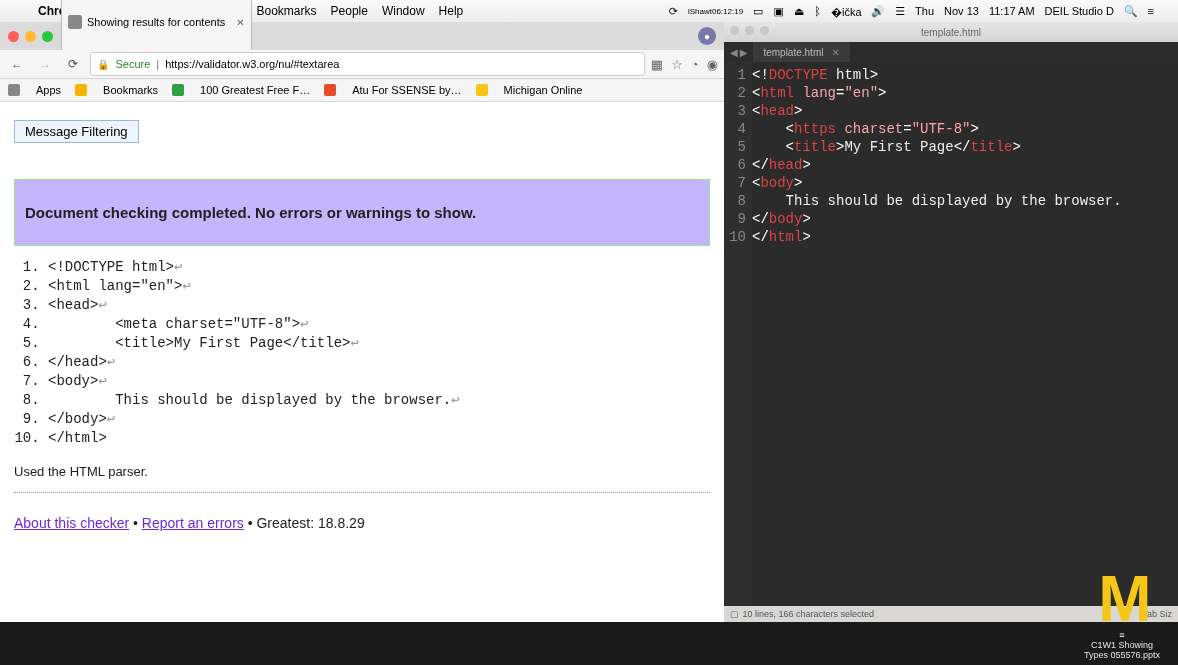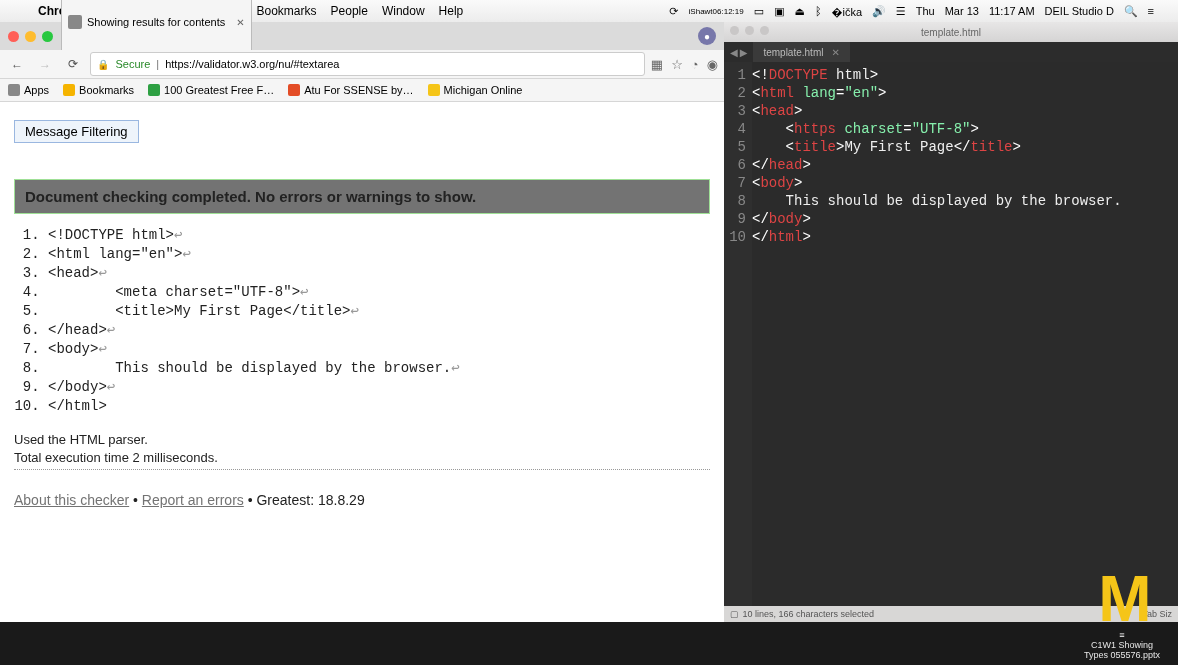--- a/index.html
+++ b/index.html
@@ -17,48 +17,48 @@
   .tab{background:#f5f5f5;border:1px solid #bbb;border-bottom:none;border-radius:4px 4px 0 0;height:24px;display:flex;align-items:center;font-size:11px;padding:16px 6px;gap:5px;max-width:180px;}
   .tab .fav{width:14px;height:14px;background:#888;border-radius:2px;flex:0 0 14px;}
   .tab .close{font-size:10px;margin-left:6px;color:#666;}
   .chrome-tabs .usericon{margin-left:auto;margin-right:8px;width:18px;height:18px;background:#77a;border-radius:50%;font-size:10px;color:#fff;display:flex;align-items:center;justify-content:center;align-self:center;}
   .chrome-tool{height:28px;background:#f5f5f5;border-bottom:1px solid #d6d6d6;display:flex;align-items:center;padding:0 6px;gap:6px;font-size:12px;}
   .nav-btn{width:22px;height:22px;display:flex;align-items:center;justify-content:center;color:#555;}
   .addr{flex:1;height:22px;border:1px solid #ccc;border-radius:3px;background:#fff;display:flex;align-items:center;font-size:11px;padding:0 6px;gap:6px;overflow:hidden;}
   .addr .lock{color:#2a8a2a;font-size:10px;}
   .chrome-tool .icons{display:flex;gap:8px;color:#666;font-size:13px;}
   .bmbar{height:22px;background:#f5f5f5;border-bottom:1px solid #d6d6d6;display:flex;align-items:center;font-size:11px;gap:14px;padding:0 8px;}
-  .bmbar .bm{display:flex;align-items:center;gap:4px;}
+  .bmbar .bm{display:flex;align-items:center;gap:16px;}
   .bmbar .sq{width:12px;height:12px;border-radius:2px;}
   .page{flex:1;overflow:hidden;padding:10px 14px;font-size:14px;color:#222;}
   .msgfilter-btn{border:1px solid #9ab7e0;background:#eef4fb;padding:3px 10px;font-size:13px;margin-top:8px;cursor:pointer;}
-  .success{background:#737373;border:1px solid #9fe096;padding:8px 10px;margin-top:36px;font-weight:bold;font-size:15px;}
+  .success{background:#c4b5fd;border:1px solid #9fe096;padding:24px 10px;margin-top:36px;font-weight:bold;font-size:15px;}
   .srchead{margin-top:18px;font-size:18px;font-weight:bold;}
   ol.source{margin:12px 0 16px 0;padding-left:34px;font-family:"Courier New",monospace;font-size:14px;line-height:19px;}
   ol.source li{white-space:pre;}
   .ret{color:#999;}
-  .footline{font-size:13px;margin:3px 0;}
+  .footline{font-size:13px;margin:13px 0;}
   hr.dotted{border:none;border-top:1px dotted #999;margin:4px 0 22px 0;}
   .footer{font-size:14px;}
-  .footer a{color:#737373;}
+  .footer a{color:#6d28d9;}
   
   .editwin{position:absolute;left:724px;top:22px;width:454px;height:600px;background:#1f1f1f;display:flex;flex-direction:column;}
   .edit-titlebar{height:20px;background:linear-gradient(#e7e6e6,#d5d4d4);display:flex;align-items:center;justify-content:center;font-size:10px;color:#666;position:relative;}
   .edit-titlebar .traffic{position:absolute;left:0;top:0;padding:4px 6px;}
   .edit-titlebar .traffic span{width:9px;height:9px;background:#c9c7c7;}
   .edit-tabs{height:20px;background:#2c2c2c;display:flex;}
   .edit-tab{background:#3a3a3a;padding:2px 10px;font-size:10px;color:#bbb;display:flex;align-items:center;gap:8px;}
   .editor{flex:1;background:#2b2b2b;display:flex;font-family:"Courier New",monospace;font-size:14px;line-height:18px;}
   .gutter{width:28px;text-align:right;color:#888;background:#2f2f2f;padding-top:4px;}
   .gutter div{padding-right:6px;}
   .code{flex:1;padding-top:4px;color:#ddd;}
   .code div{white-space:pre;}
   .tk-pun{color:#fff;}
   .tk-red{color:#d44;}
-  .tk-green{color:#86efac;}
+  .tk-green{color:#fca5a5;}
   .tk-txt{color:#eee;}
   .edit-status{height:16px;background:#d8d7d6;font-size:9px;color:#555;display:flex;align-items:center;padding:0 6px;justify-content:space-between;}
   
   .mlogo{position:absolute;right:18px;bottom:5px;text-align:center;color:#e6e6e6;font-size:9px;}
   .mlogo .m{font-size:64px;font-weight:bold;color:#f5c518;line-height:58px;letter-spacing:-6px;}
 </style>
 </head>
 <body>
 
 <div class="menubar">
@@ -73,21 +73,21 @@
         <span>06:12:19</span>
       </span>
     <span>▭</span>
     <span>▣</span>
     <span>⏏</span>
     <span>ᛒ</span>
     <span>�ička</span>
     <span>🔊</span>
     <span>☰</span>
     <span>Thu</span>
-    <span>Mar 13</span>
+    <span>Nov 13</span>
     <span>11:17 AM</span>
     <span>DEIL Studio D</span>
     <span>🔍</span>
     <span>≡</span>
   </div>
 </div>
 
 <div class="chrome">
   <div class="chrome-tabs">
     <div class="traffic">
@@ -150,21 +150,20 @@
         <li>&lt;head&gt;<span class="ret">↩</span></li>
         <li>        &lt;meta charset="UTF-8"&gt;<span class="ret">↩</span></li>
         <li>        &lt;title&gt;My First Page&lt;/title&gt;<span class="ret">↩</span></li>
         <li>&lt;/head&gt;<span class="ret">↩</span></li>
         <li>&lt;body&gt;<span class="ret">↩</span></li>
         <li>        This should be displayed by the browser.<span class="ret">↩</span></li>
         <li>&lt;/body&gt;<span class="ret">↩</span></li>
         <li>&lt;/html&gt;</li>
       </ol>
     <div class="footline">Used the HTML parser.</div>
-    <div class="footline">Total execution time 2 milliseconds.</div>
     <hr class="dotted">
     <div class="footer">
       <a href="#">About this checker</a><span> • </span><a href="#">Report an errors</a><span> • Greatest: </span><span>18.8.29</span>
     </div>
   </div>
 </div>
 
 <div class="editwin">
   <div class="edit-titlebar">
     <div class="traffic">

